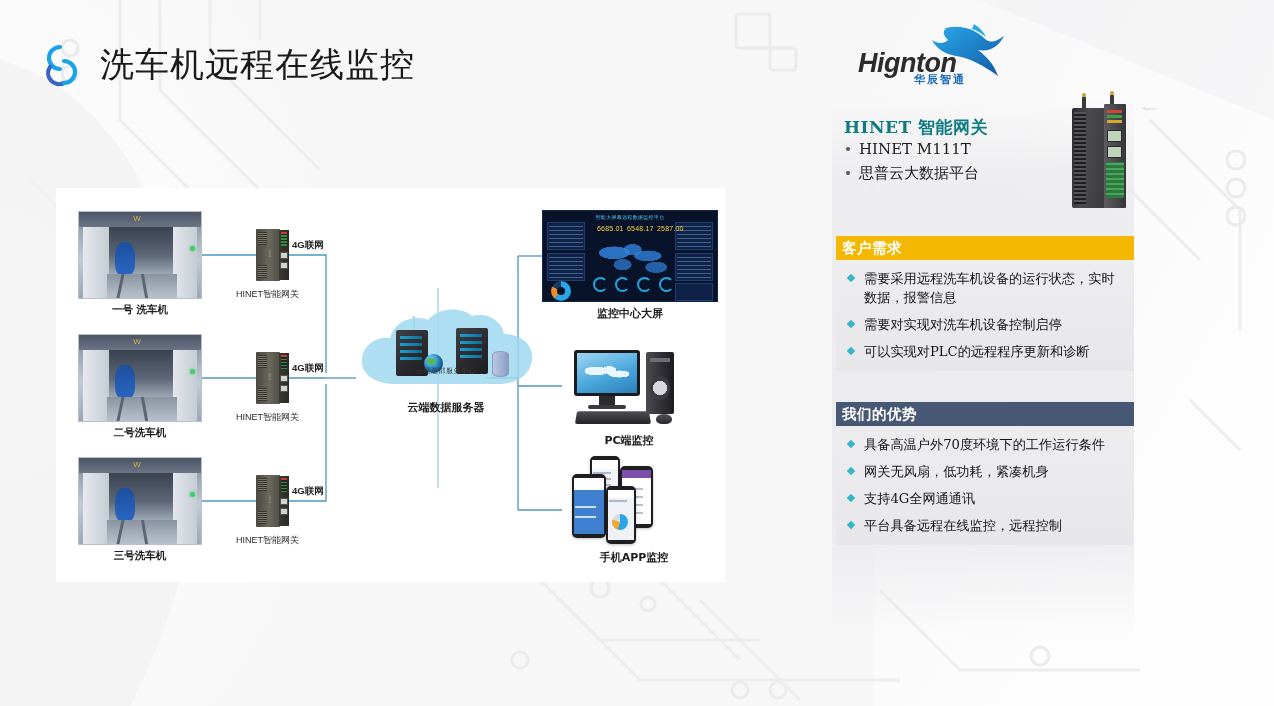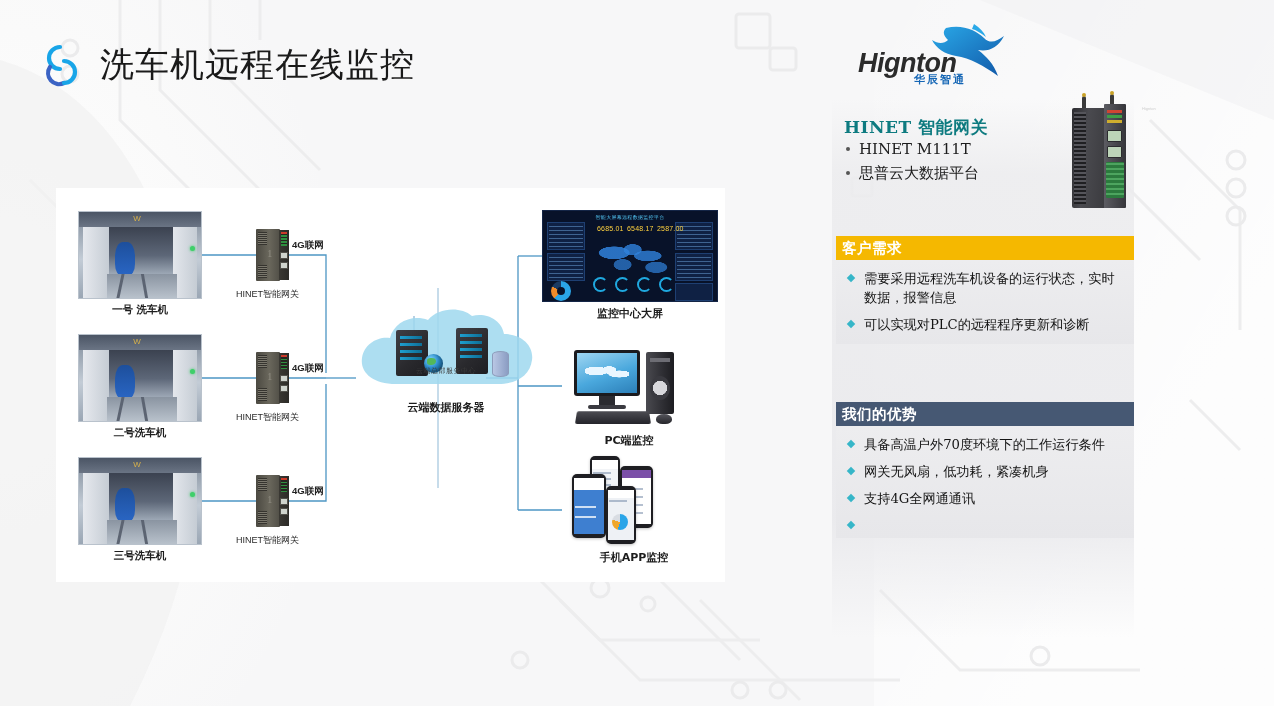--- a/index.html
+++ b/index.html
@@ -789,20 +789,24 @@
 
   <div class="info-card" style="left:836px; top:236px; width:298px;">
     <div class="card-head head-orange">客户需求</div>
     <div class="card-body">
       <div class="bullet-row">
         <div class="bullet-dia"></div>
         <div class="bullet-text">需要采用远程洗车机设备的运行状态，实时数据，报警信息</div>
       </div>
       <div class="bullet-row">
         <div class="bullet-dia"></div>
+        <div class="bullet-text">需要对实现对洗车机设备控制启停</div>
+      </div>
+      <div class="bullet-row">
+        <div class="bullet-dia"></div>
         <div class="bullet-text">可以实现对PLC的远程程序更新和诊断</div>
       </div>
     </div>
   </div>
 
   <div class="info-card" style="left:836px; top:402px; width:298px;">
     <div class="card-head head-navy">我们的优势</div>
     <div class="card-body">
       <div class="bullet-row">
         <div class="bullet-dia"></div>
@@ -811,17 +815,18 @@
       <div class="bullet-row">
         <div class="bullet-dia"></div>
         <div class="bullet-text">网关无风扇，低功耗，紧凑机身</div>
       </div>
       <div class="bullet-row">
         <div class="bullet-dia"></div>
         <div class="bullet-text">支持4G全网通通讯</div>
       </div>
       <div class="bullet-row">
         <div class="bullet-dia"></div>
+        <div class="bullet-text">平台具备远程在线监控，远程控制</div>
       </div>
     </div>
   </div>
 
 </div>
 
 </body></html>

